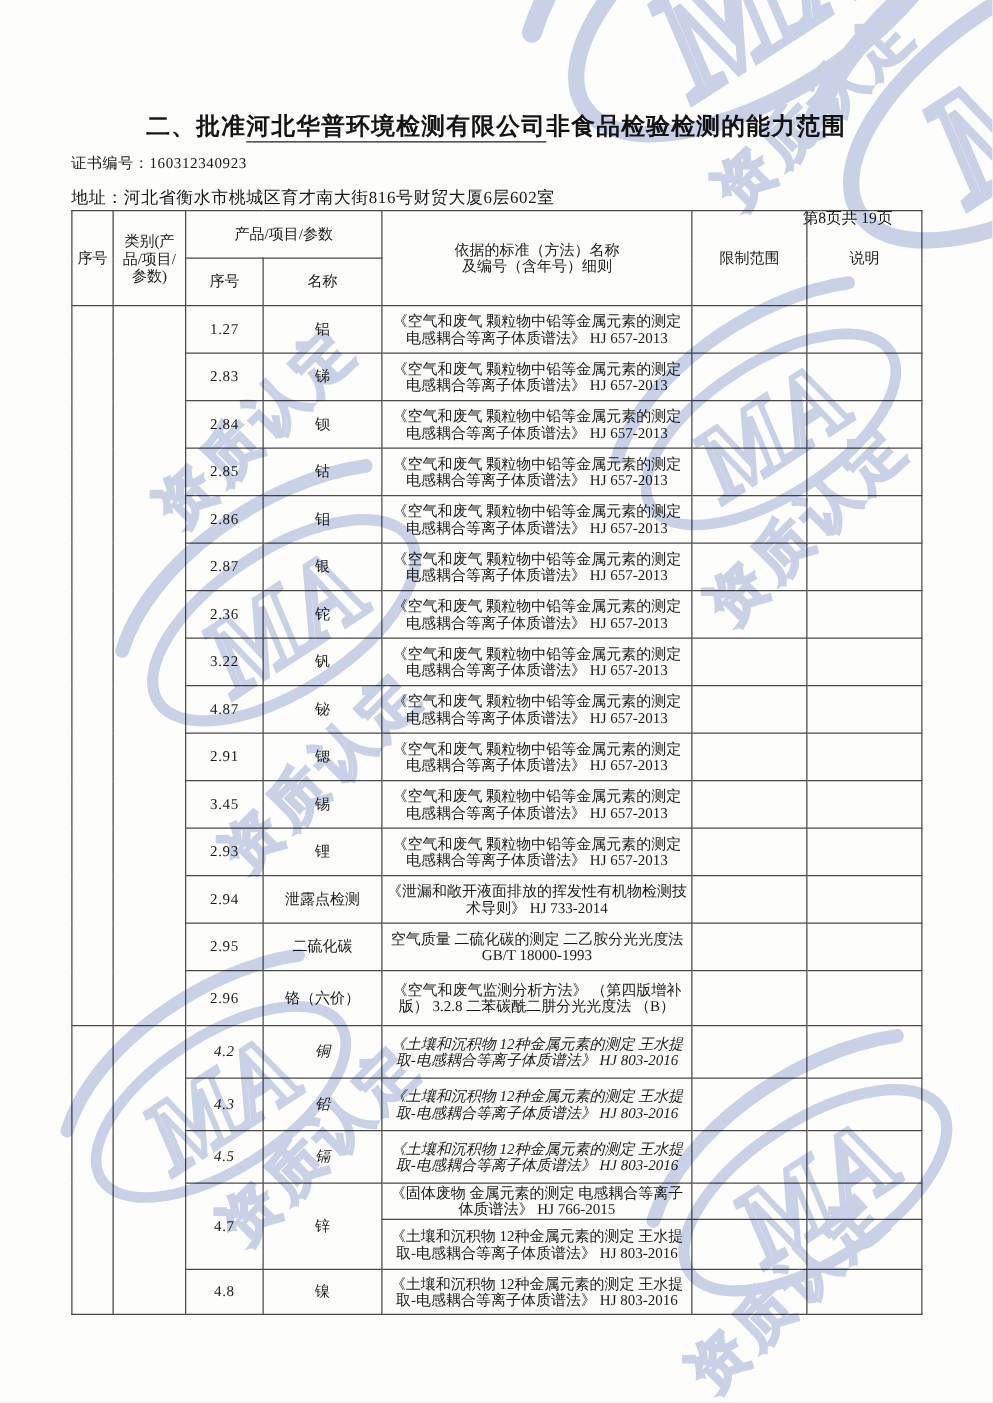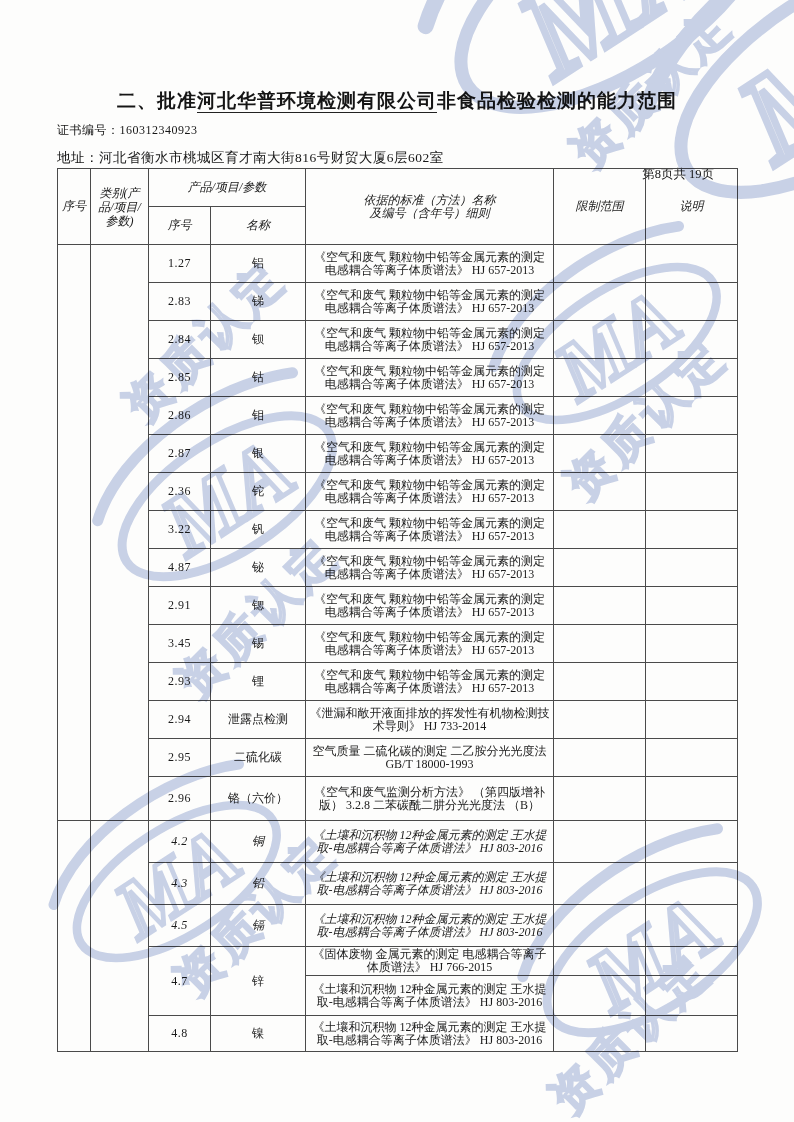--- a/index.html
+++ b/index.html
@@ -42,21 +42,21 @@
   }
   .cap th, .cap td {
     border: 1px solid #4a4a4a;
     text-align: center; vertical-align: middle;
     font-size: 12px; line-height: 13px;
     font-weight: normal; color: #1b1b1b;
     padding: 1px 2px;
     word-break: break-all;
     overflow: hidden;
   }
-  .cap thead th { height: 35px; font-style: italic; }
+  .cap thead th { height: 35px; }
   .cap .hdr-cat { line-height: 14px; }
   .r38 { height: 38px; }
   .r40 { height: 40px; }
   .r44 { height: 44px; }
   .r42 { height: 42px; font-style: italic; }
   .r28 { height: 28px; }
   .r36 { height: 36px; }
   .c-no { letter-spacing: .5px; }
 
   

